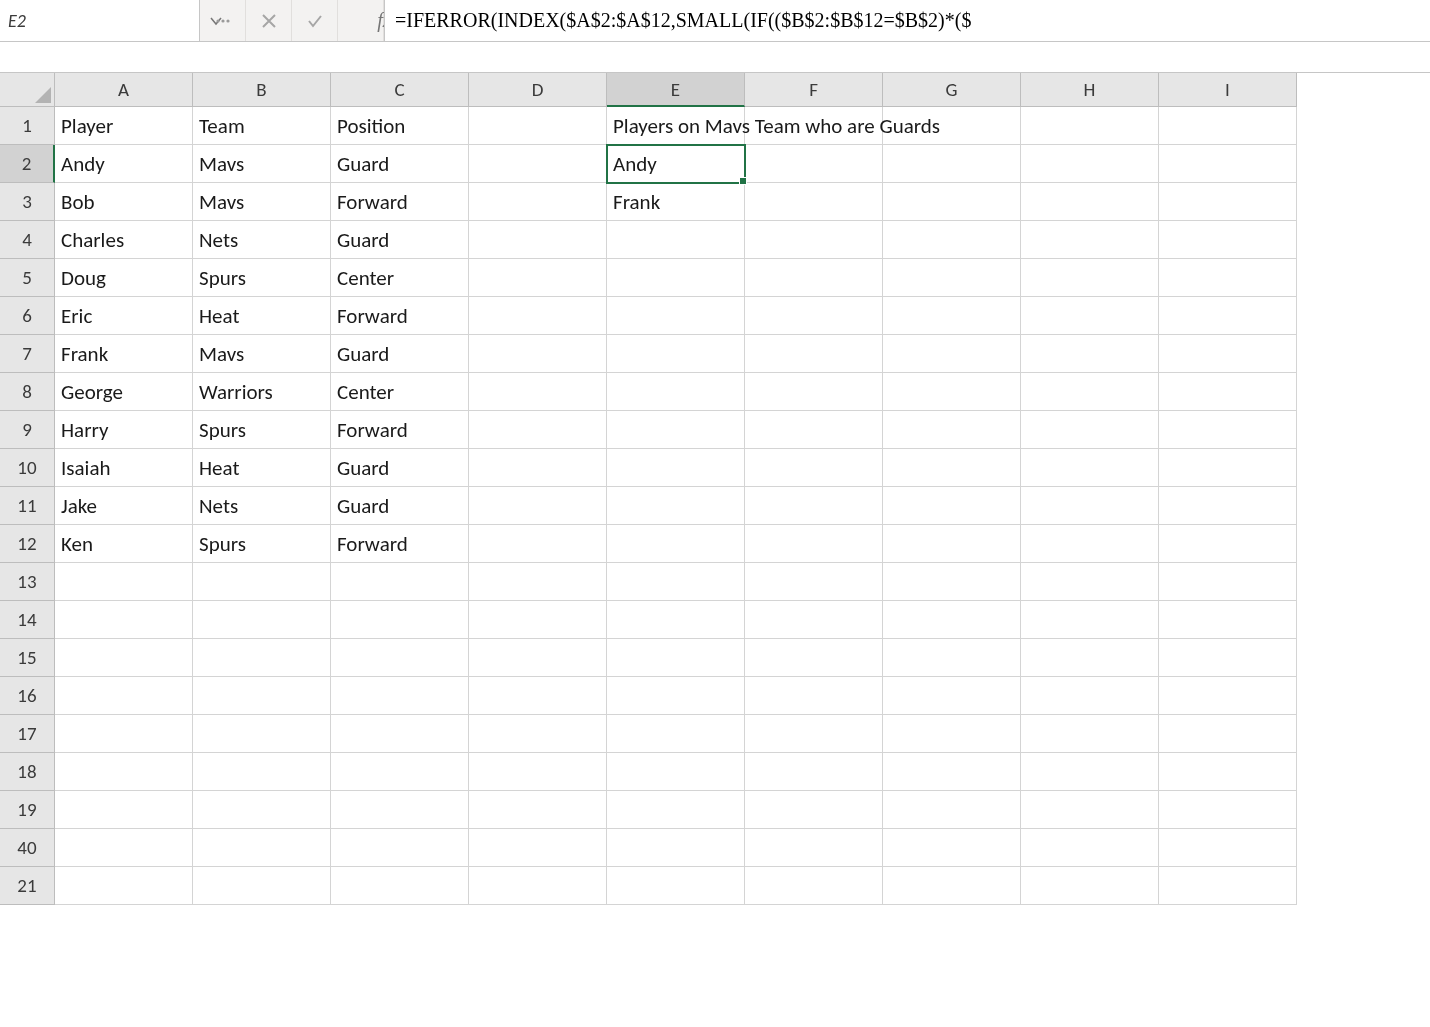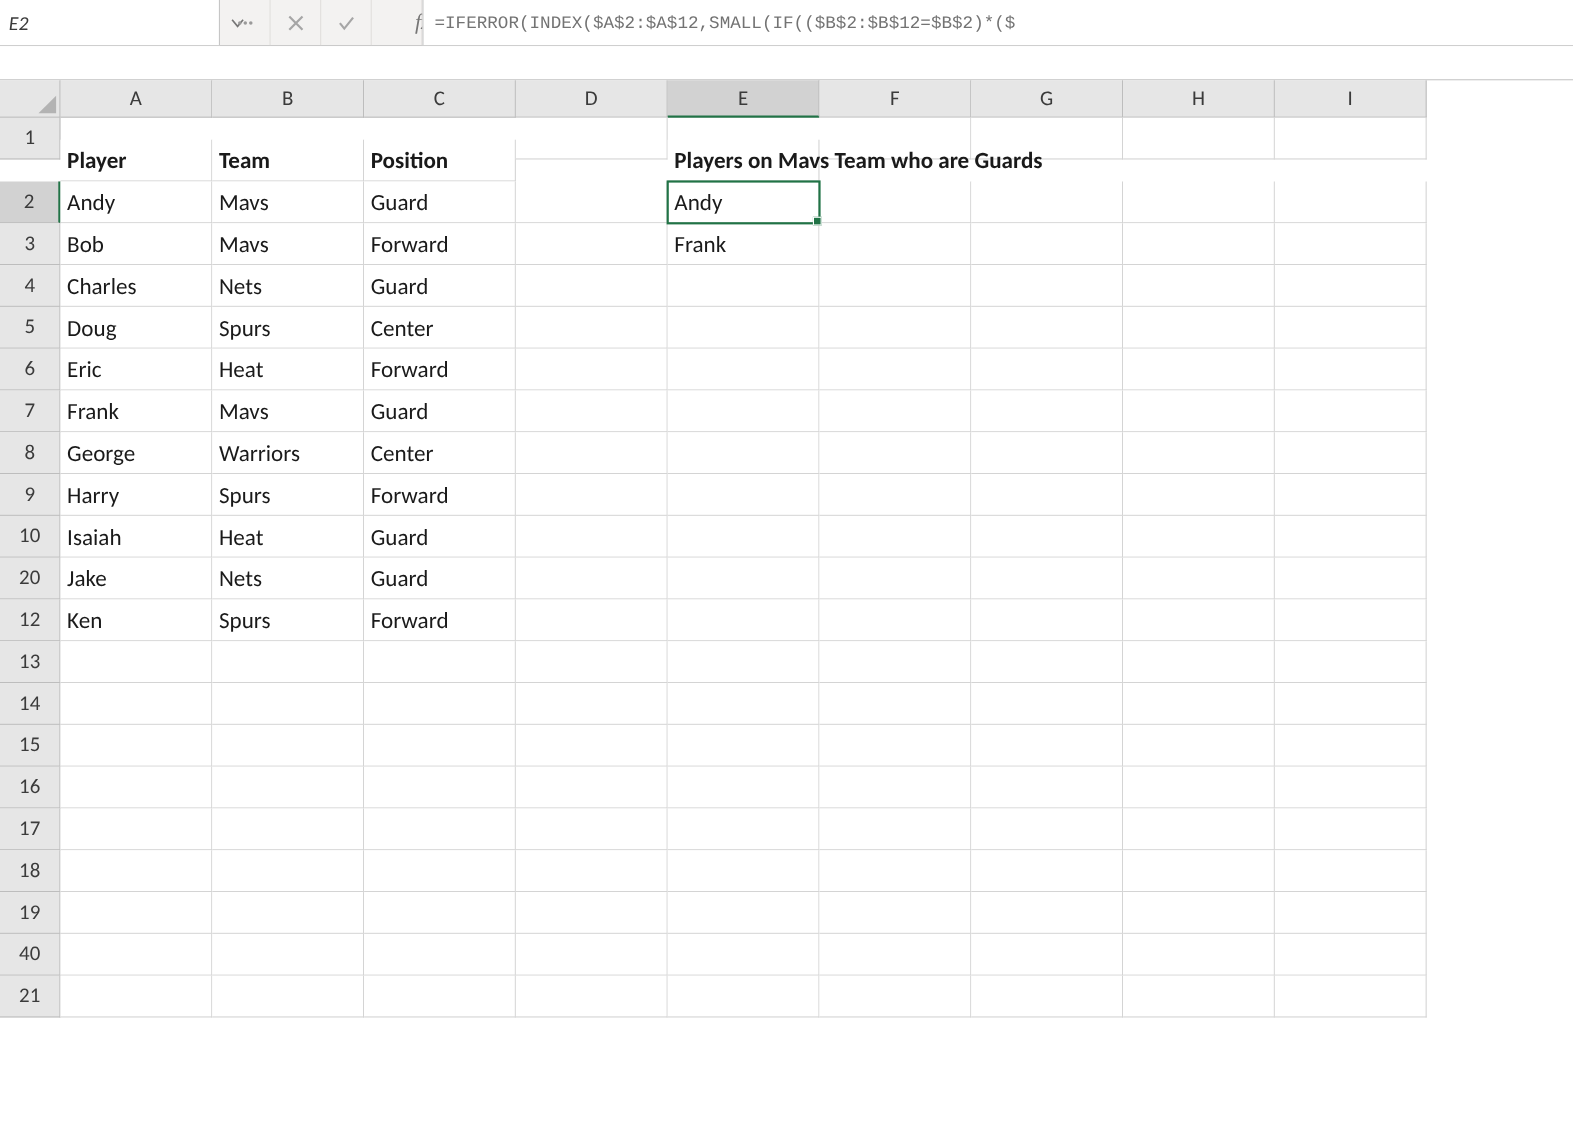--- a/index.html
+++ b/index.html
@@ -67,23 +67,23 @@
     background: #fff;
     display: flex;
     align-items: center;
     padding-left: 10px;
     border-left: 1px solid #c6c6c6;
   }
   .formula-input {
     width: 100%;
     border: none;
     outline: none;
-    font-size: 16px;
-    font-family: Liberation Mono, monospace;
-    color: #737373;
+    font-size: 20px;
+    font-family: Liberation Serif, serif;
+    color: #000000;
     background: transparent;
     white-space: nowrap;
     overflow: hidden;
   }
   .divider-gap {
     height: 30px;
     background: #fff;
   }
   .sheet {
     display: grid;
@@ -142,21 +142,21 @@
     height: 38px;
     padding: 0 6px;
     font-size: 21px;
     color: #1a1a1a;
     display: flex;
     align-items: center;
     white-space: nowrap;
     overflow: visible;
     background: #fff;
   }
-  .cell.bold { font-weight: 700; margin-top: 20px; }
+  .cell.bold { font-weight: 400; }
   .cell.selected {
     outline: 2px solid #217346;
     outline-offset: -1px;
     position: relative;
     z-index: 2;
   }
   .cell.selected::after {
     content: "";
     position: absolute;
     right: -3px; bottom: -3px;
@@ -313,21 +313,21 @@
     <div class="row-head">10</div>
     <div class="cell">Isaiah</div>
     <div class="cell">Heat</div>
     <div class="cell">Guard</div>
     <div class="cell"></div>
     <div class="cell"></div>
     <div class="cell"></div>
     <div class="cell"></div>
     <div class="cell"></div>
     <div class="cell"></div>
-    <div class="row-head">20</div>
+    <div class="row-head">11</div>
     <div class="cell">Jake</div>
     <div class="cell">Nets</div>
     <div class="cell">Guard</div>
     <div class="cell"></div>
     <div class="cell"></div>
     <div class="cell"></div>
     <div class="cell"></div>
     <div class="cell"></div>
     <div class="cell"></div>
     <div class="row-head">12</div>

